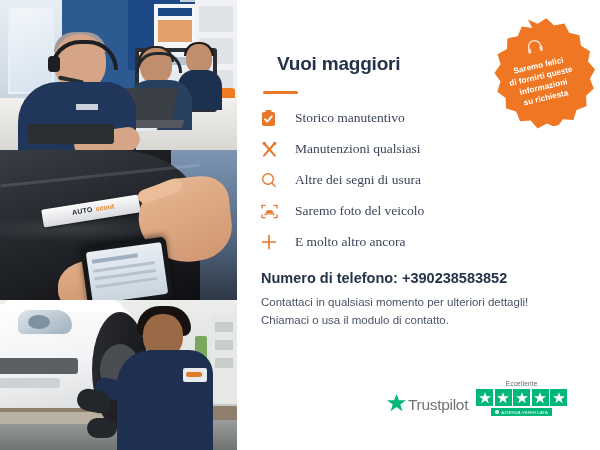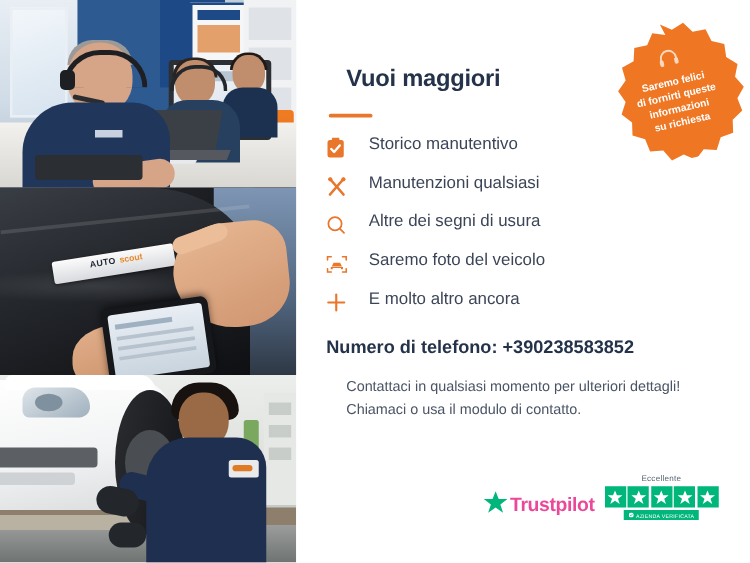--- a/index.html
+++ b/index.html
@@ -123,39 +123,39 @@
   .p3 .shelf i{display:block;margin:8px 4px;height:10px;background:#c9cdc9;}
   .p3 .green{position:absolute;right:30px;top:36px;width:12px;height:26px;background:#7aa85f;border-radius:2px;}
 
   
   .content{position:relative;flex:1;background:#ffffff;padding:36px 22px 0 24px;box-sizing:border-box;}
 
   .title{font-size:19px;line-height:1.22;font-weight:700;color:#24324a;margin:16px;letter-spacing:-.2px;}
   .rule{width:35px;height:3px;background:#e8762b;border-radius:2px;margin:12px 0 14px 2px;}
 
   .feat{list-style:none;margin:0;padding:0;}
-  .feat li{display:flex;margin:0 0 11px 0;}
+  .feat li{display:flex;align-items:center;margin:0 0 11px 0;font-family:Liberation Serif, serif;}
   .feat .ic{width:24px;height:20px;flex:none;display:flex;align-items:center;justify-content:flex-start;margin-right:10px;}
   .feat .tx{font-size:13.5px;color:#3c4557;line-height:1;}
 
   .phone{margin:18px 0 8px 0;font-size:14.5px;font-weight:700;color:#24324a;}
-  .sub{font-size:11.5px;color:#4a5465;line-height:1.55;margin:16px;}
+  .sub{font-size:11.5px;color:#4a5465;line-height:1.55;margin:0;}
 
   
   .badge{position:absolute;right:4px;top:16px;width:112px;height:112px;transform:rotate(-13deg);}
   .badge .blob{position:absolute;inset:0;}
   .badge .inner{position:absolute;inset:0;display:flex;flex-direction:column;
      align-items:center;justify-content:center;text-align:center;color:#fff;
      font-size:8.2px;font-weight:700;line-height:1.38;padding:0 14px;box-sizing:border-box;}
   .badge .hs-ic{margin-bottom:3px;}
 
   
   .tp{position:absolute;left:150px;bottom:34px;display:flex;align-items:flex-end;}
   .tp-logo{display:flex;align-items:center;margin-right:8px;}
-  .tp-name{font-size:15.5px;font-weight:700;color:#ec4899;letter-spacing:-.3px;margin-left:2px;}
+  .tp-name{font-size:15.5px;font-weight:400;color:#737373;letter-spacing:-.3px;margin-left:2px;}
   .tp-right{display:flex;flex-direction:column;align-items:center;}
   .tp-ecc{font-size:6.5px;color:#5a6472;margin-bottom:2px;letter-spacing:.2px;}
   .tp-stars{display:flex;gap:1.5px;}
   .tp-star{width:17px;height:17px;background:#00b67a;display:flex;align-items:center;justify-content:center;}
   .tp-verif{margin-top:2px;background:#00b67a;color:#fff;font-size:4.2px;padding:1.5px 4px;
       letter-spacing:.2px;display:flex;align-items:center;gap:2px;white-space:nowrap;}
 </style>
 </head>
 <body>
 

